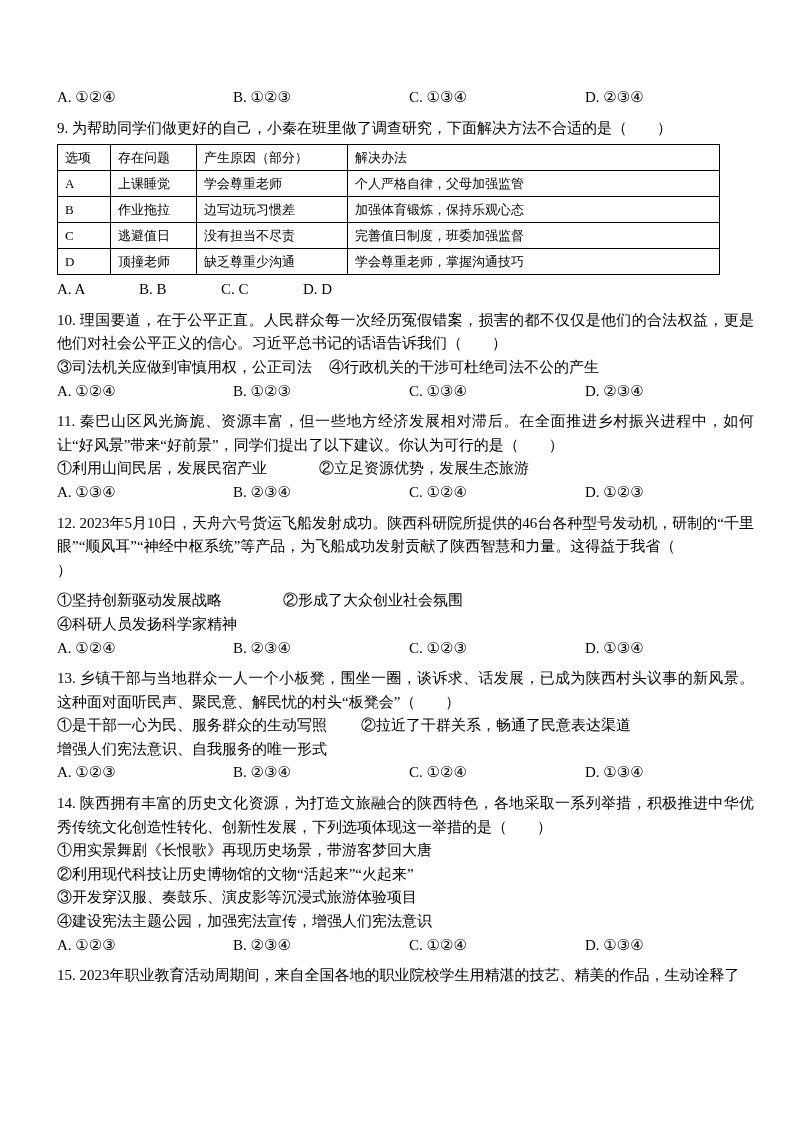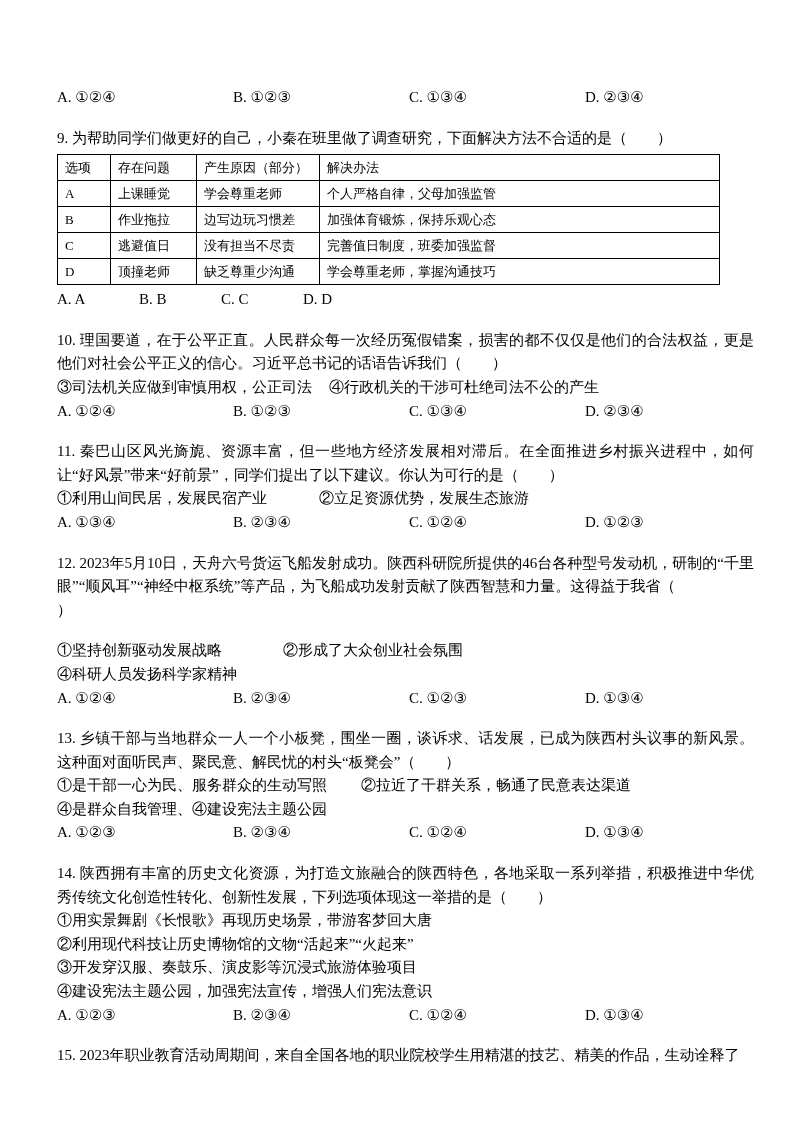--- a/index.html
+++ b/index.html
@@ -5,37 +5,37 @@
   *{margin:0;padding:0;box-sizing:border-box}
   html,body{background:#ffffff}
   body{
     width:794px;height:1123px;overflow:hidden;color:#000;
     font-family:"Liberation Serif","DejaVu Serif",serif;
     font-size:15px;
   }
   .page{padding:86px 40px 0 57px}
   .line,.stem,.opts,.pair{line-height:23.6px}
   .stem{text-align:justify}
-  .q{margin-top:17px}
+  .q{margin-top:7px}
   .opts{display:flex}
   .opts>span{width:176px;flex:0 0 auto;white-space:nowrap}
   .opts>span:last-child{width:auto}
   .opts.narrow>span{width:82px}
   .pair{display:flex}
   .pair>.l{flex:0 0 auto}
   .p10>.l{min-width:272px}
   .p11>.l{min-width:262px}
   .p12>.l{min-width:226px}
   .p13>.l{min-width:304px}
   table.qtable{border-collapse:collapse;width:663px;margin:4px 0 3px 0}
   table.qtable th,table.qtable td{
     border:1px solid #000;font-weight:normal;text-align:left;
     padding:2px 7px;line-height:21px;font-size:13px;
   }
-  .c1{width:53px}.c2{width:86px}.c3{width:123px}
+  .c1{width:53px}.c2{width:86px}.c3{width:151px}
 </style>
 </head>
 <body>
 
 <div class="page">
 
   <div class="opts">
     <span>A. ①②④</span>
     <span>B. ①②③</span>
     <span>C. ①③④</span>
@@ -125,21 +125,21 @@
     <span>C. ①②③</span>
     <span>D. ①③④</span>
   </div>
 
   <p class="stem q">13. 乡镇干部与当地群众一人一个小板凳，围坐一圈，谈诉求、话发展，已成为陕西村头议事的新风景。这种面对面听民声、聚民意、解民忧的村头“板凳会”（　　）</p>
   <div class="pair p13">
     <span class="l">①是干部一心为民、服务群众的生动写照</span>
     <span>②拉近了干群关系，畅通了民意表达渠道</span>
   </div>
   <div class="pair p13">
-    <span>④是群众自我管理、④建设宪法主题公园</span>
+    <span>增强人们宪法意识、自我服务的唯一形式</span>
   </div>
   <div class="opts">
     <span>A. ①②③</span>
     <span>B. ②③④</span>
     <span>C. ①②④</span>
     <span>D. ①③④</span>
   </div>
 
   <p class="stem q">14. 陕西拥有丰富的历史文化资源，为打造文旅融合的陕西特色，各地采取一系列举措，积极推进中华优秀传统文化创造性转化、创新性发展，下列选项体现这一举措的是（　　）</p>
   <p class="line">①用实景舞剧《长恨歌》再现历史场景，带游客梦回大唐</p>

